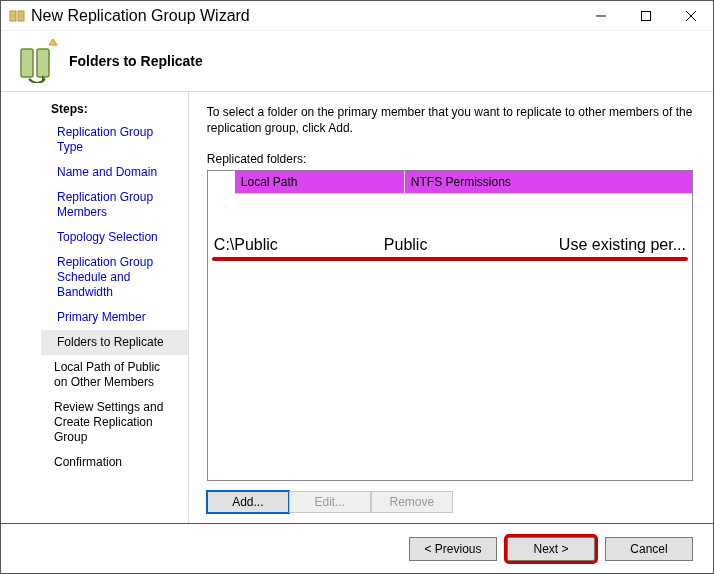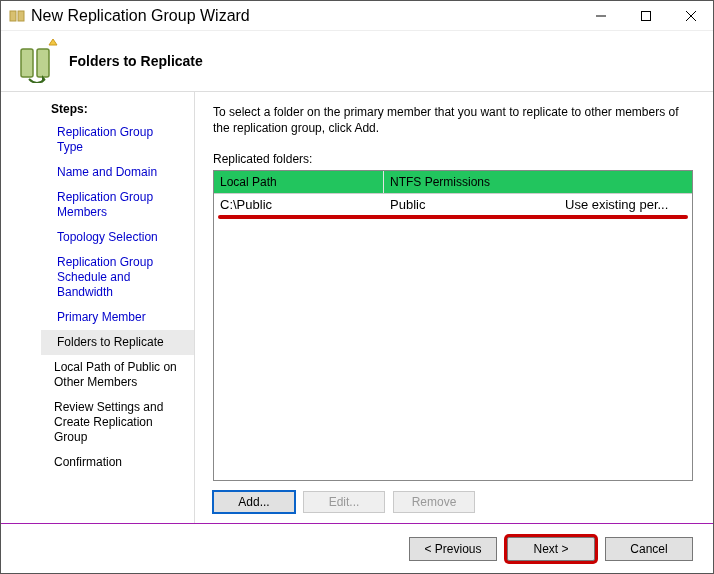--- a/index.html
+++ b/index.html
@@ -118,54 +118,56 @@
       border: 1px solid #888;
       flex: 1;
       display: flex;
       flex-direction: column;
       overflow: hidden;
       height: 250px;
     }
     .ft-header {
       display: flex;
       border-bottom: 1px solid #ccc;
-      background: #22c55e;
+      background: #d946ef;
+      margin-left: 27px;
     }
     .ft-col {
       padding: 4px 6px;
       font-size: 12px;
       border-right: 1px solid #e3e3e3;
       white-space: nowrap;
       overflow: hidden;
       text-overflow: ellipsis;
     }
     .col1 { flex: 0 0 170px; }
     .col2 { flex: 0 0 175px; }
     .col3 { flex: 1; border-right:none; }
     .ft-row {
       display: flex;
-      font-size: 13px;
+      font-size: 16px;
       position: relative;
+      margin-top: 39px;
     }
     .ft-cell {
       padding: 3px 6px;
       white-space: nowrap;
       overflow: hidden;
       text-overflow: ellipsis;
     }
     .highlight-underline {
       position: absolute;
       left: 4px; right: 4px; bottom: -4px;
       height: 4px;
       background: #c80000;
       border-radius: 2px;
     }
     .action-row {
       display: flex;
-      gap: 8px;
+      gap: 0;
       margin-top: 10px;
     }
     .small-btn {
       width: 82px;
       height: 22px;
       border: 1px solid #777;
       background: #e9e9e9;
       font-size: 12px;
       cursor: pointer;
     }

